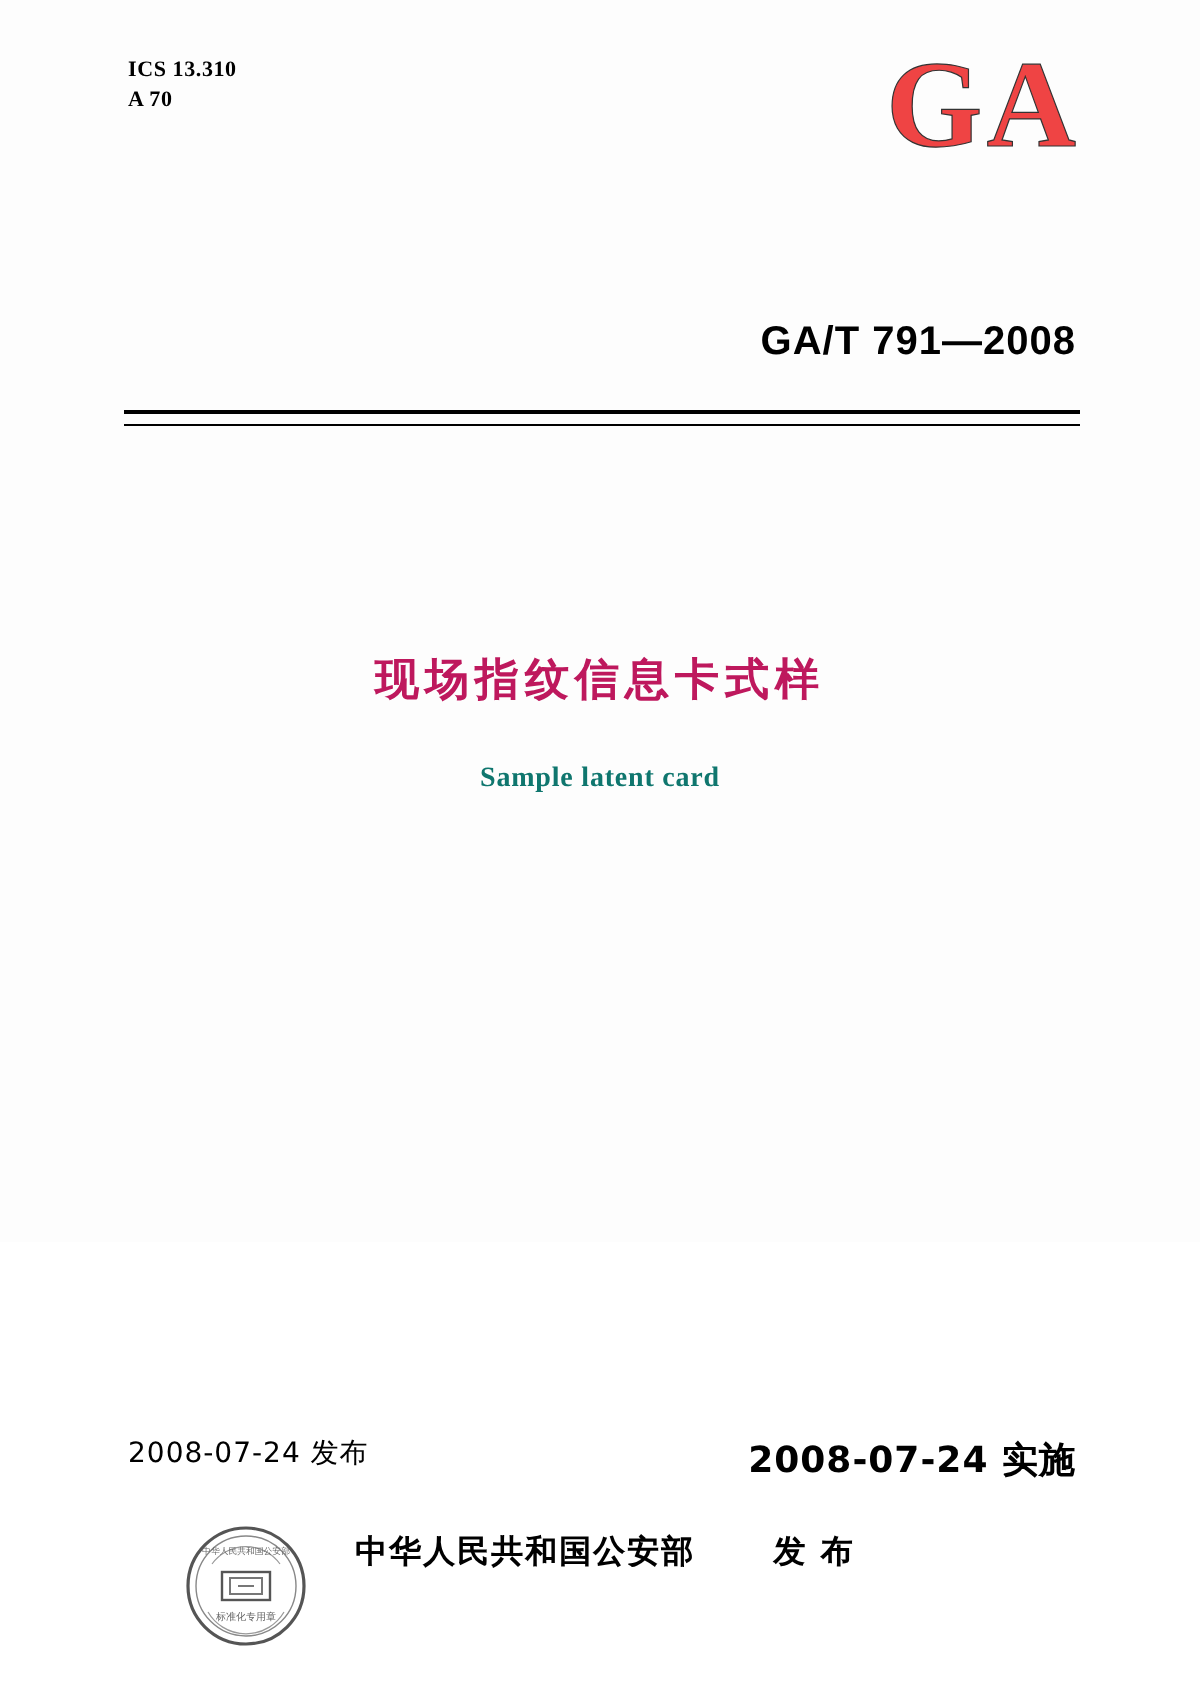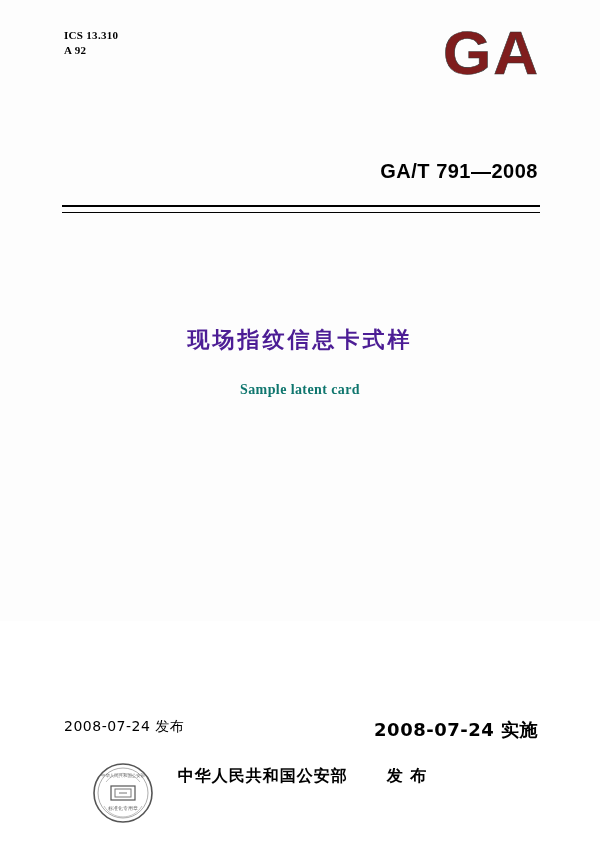--- a/index.html
+++ b/index.html
@@ -33,26 +33,26 @@
     line-height: 15px;
     letter-spacing: 0.3px;
   }
   .ics-block div { white-space: pre; }
 
   
   .ga-logo {
     position: absolute;
     right: 60px;
     top: 22px;
-    font-family: Liberation Sans, sans-serif;
+    font-family: Liberation Serif, serif;
     font-size: 62px;
     font-weight: bold;
     letter-spacing: 2px;
     line-height: 62px;
-    color: #7f1d1d;
+    color: #ef4444;
     -webkit-text-stroke: 0.6px #333;
   }
 
   
   .std-title {
     position: absolute;
     left: 0;
     right: 0;
     top: 108px;
     text-align: center;
@@ -96,21 +96,21 @@
   .doc-title-cn {
     position: absolute;
     left: 0;
     right: 0;
     top: 325px;
     text-align: center;
     font-family: "DejaVu Sans", sans-serif;
     font-size: 22px;
     font-weight: bold;
     letter-spacing: 3px;
-    color: #4c1d95;
+    color: #be185d;
   }
   .doc-title-en {
     position: absolute;
     left: 0;
     right: 0;
     top: 382px;
     text-align: center;
     font-family: "Liberation Serif", serif;
     font-size: 14px;
     font-weight: bold;
@@ -162,21 +162,21 @@
   }
   .seal svg { display: block; }
 </style>
 </head>
 <body>
 
 <div class="page">
 
   <div class="ics-block">
     <div>ICS 13.310</div>
-    <div>A 92</div>
+    <div>A 70</div>
   </div>
 
   <div class="ga-logo">GA</div>
 
 
   <div class="std-number">GA/T 791—2008</div>
 
   <div class="rule-top"></div>
   <div class="rule-bottom"></div>
 

